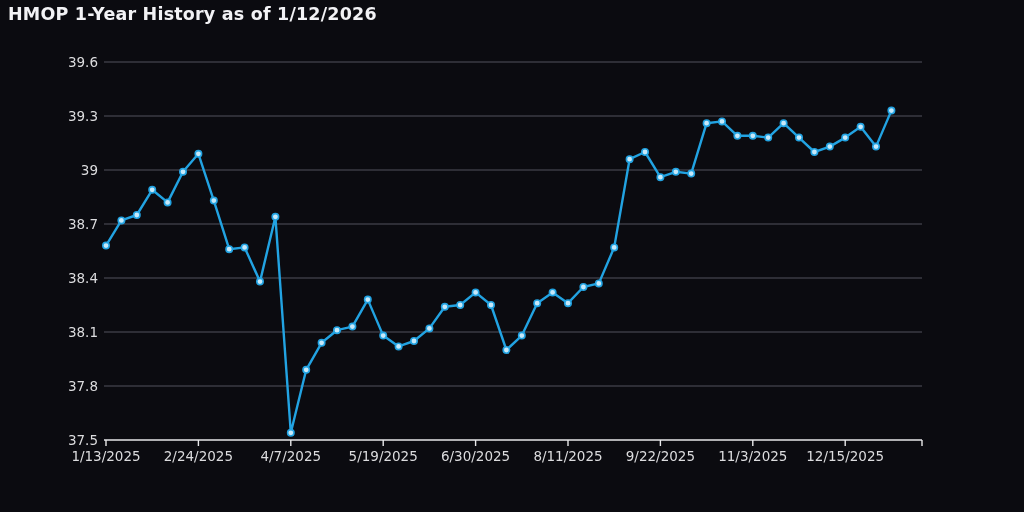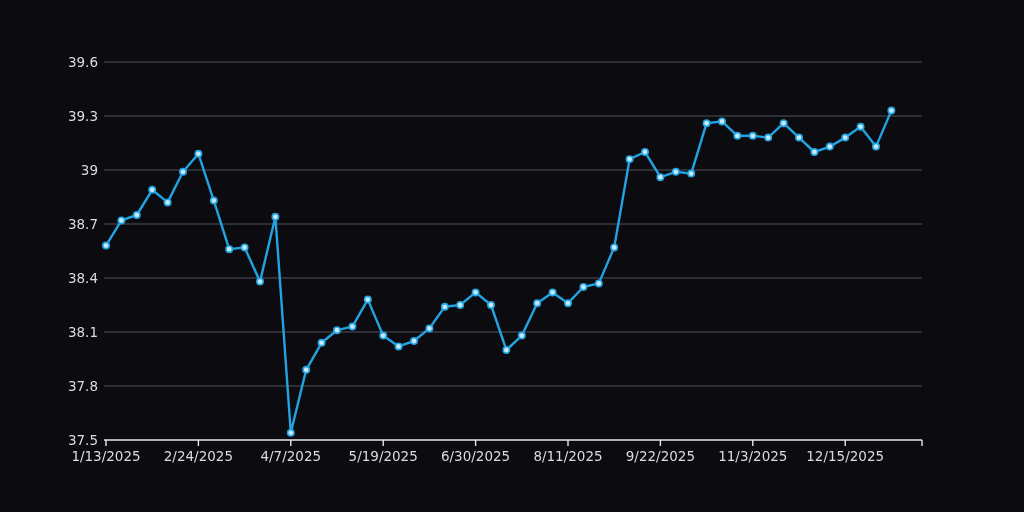--- a/index.html
+++ b/index.html
@@ -26,20 +26,21 @@
     color: #f2f2f5;
   }
   svg.chart { position: absolute; top: 0; left: 0; }
   text.ylab { font-size: 13.5px; }
   text.xlab { font-size: 13.5px; }
 </style>
 </head>
 <body>
 
 <div class="screen">
+  <h1 class="chart-title">HMOP 1-Year History as of 1/12/2026</h1>
   <svg class="chart" id="chart-svg" width="1024" height="512">
       <text x="98" y="444.5" fill="#dcdcde" text-anchor="end" class="ylab">37.5</text>
       <line x1="104" y1="386.0000000000005" x2="922" y2="386.0000000000005" stroke="#53535c" stroke-width="1"></line>
       <text x="98" y="390.5000000000005" fill="#dcdcde" text-anchor="end" class="ylab">37.8</text>
       <line x1="104" y1="331.99999999999983" x2="922" y2="331.99999999999983" stroke="#53535c" stroke-width="1"></line>
       <text x="98" y="336.49999999999983" fill="#dcdcde" text-anchor="end" class="ylab">38.1</text>
       <line x1="104" y1="278.00000000000034" x2="922" y2="278.00000000000034" stroke="#53535c" stroke-width="1"></line>
       <text x="98" y="282.50000000000034" fill="#dcdcde" text-anchor="end" class="ylab">38.4</text>
       <line x1="104" y1="223.99999999999963" x2="922" y2="223.99999999999963" stroke="#53535c" stroke-width="1"></line>
       <text x="98" y="228.49999999999963" fill="#dcdcde" text-anchor="end" class="ylab">38.7</text>

